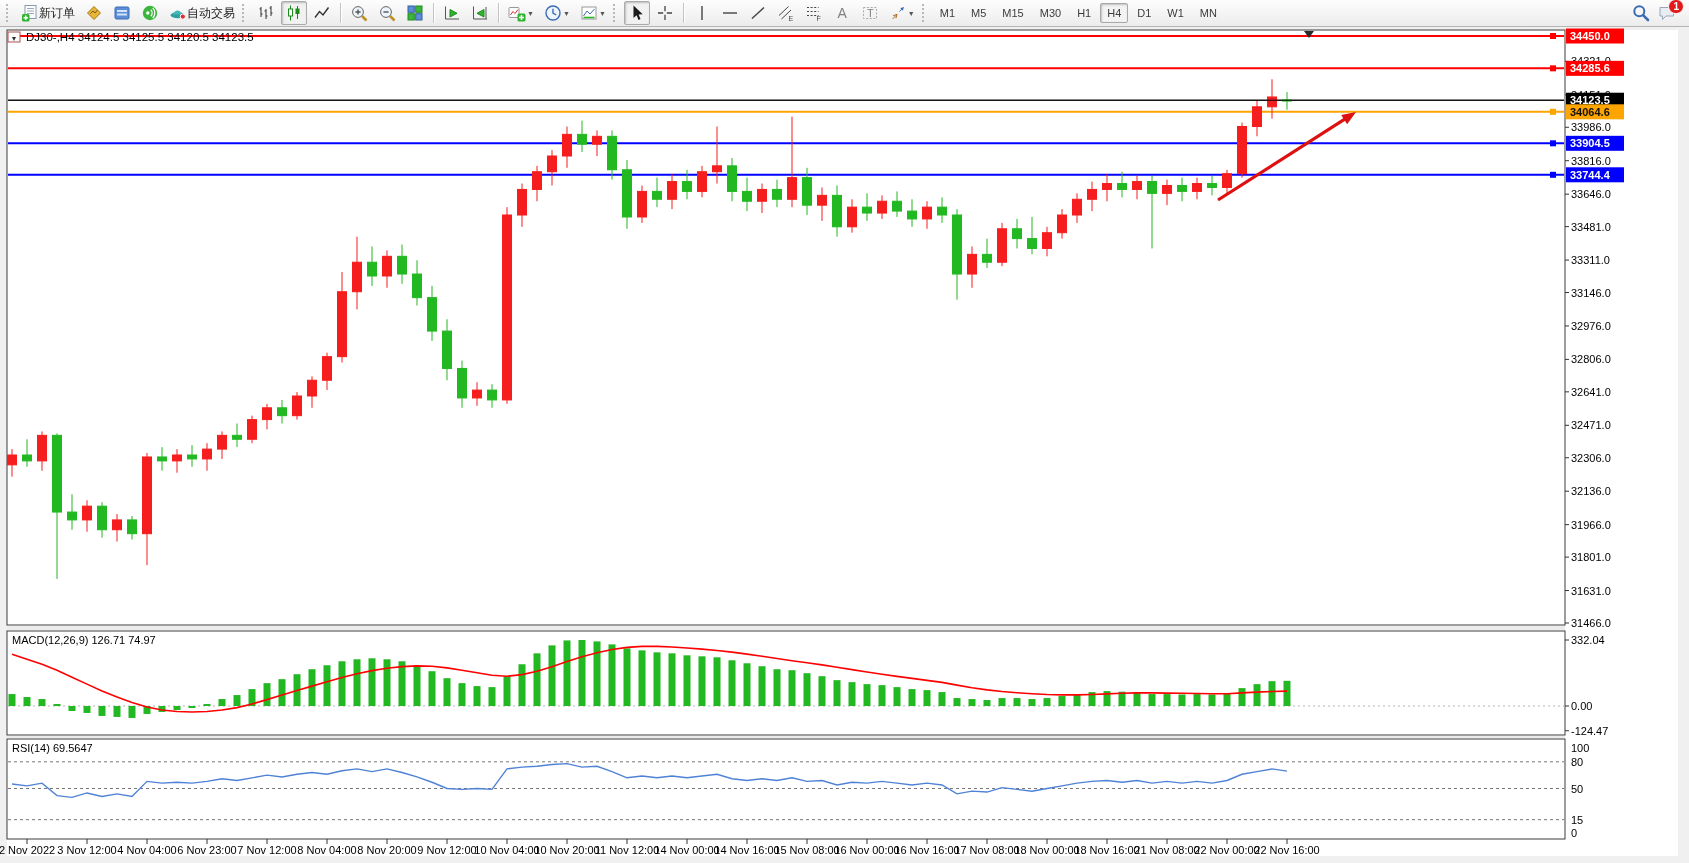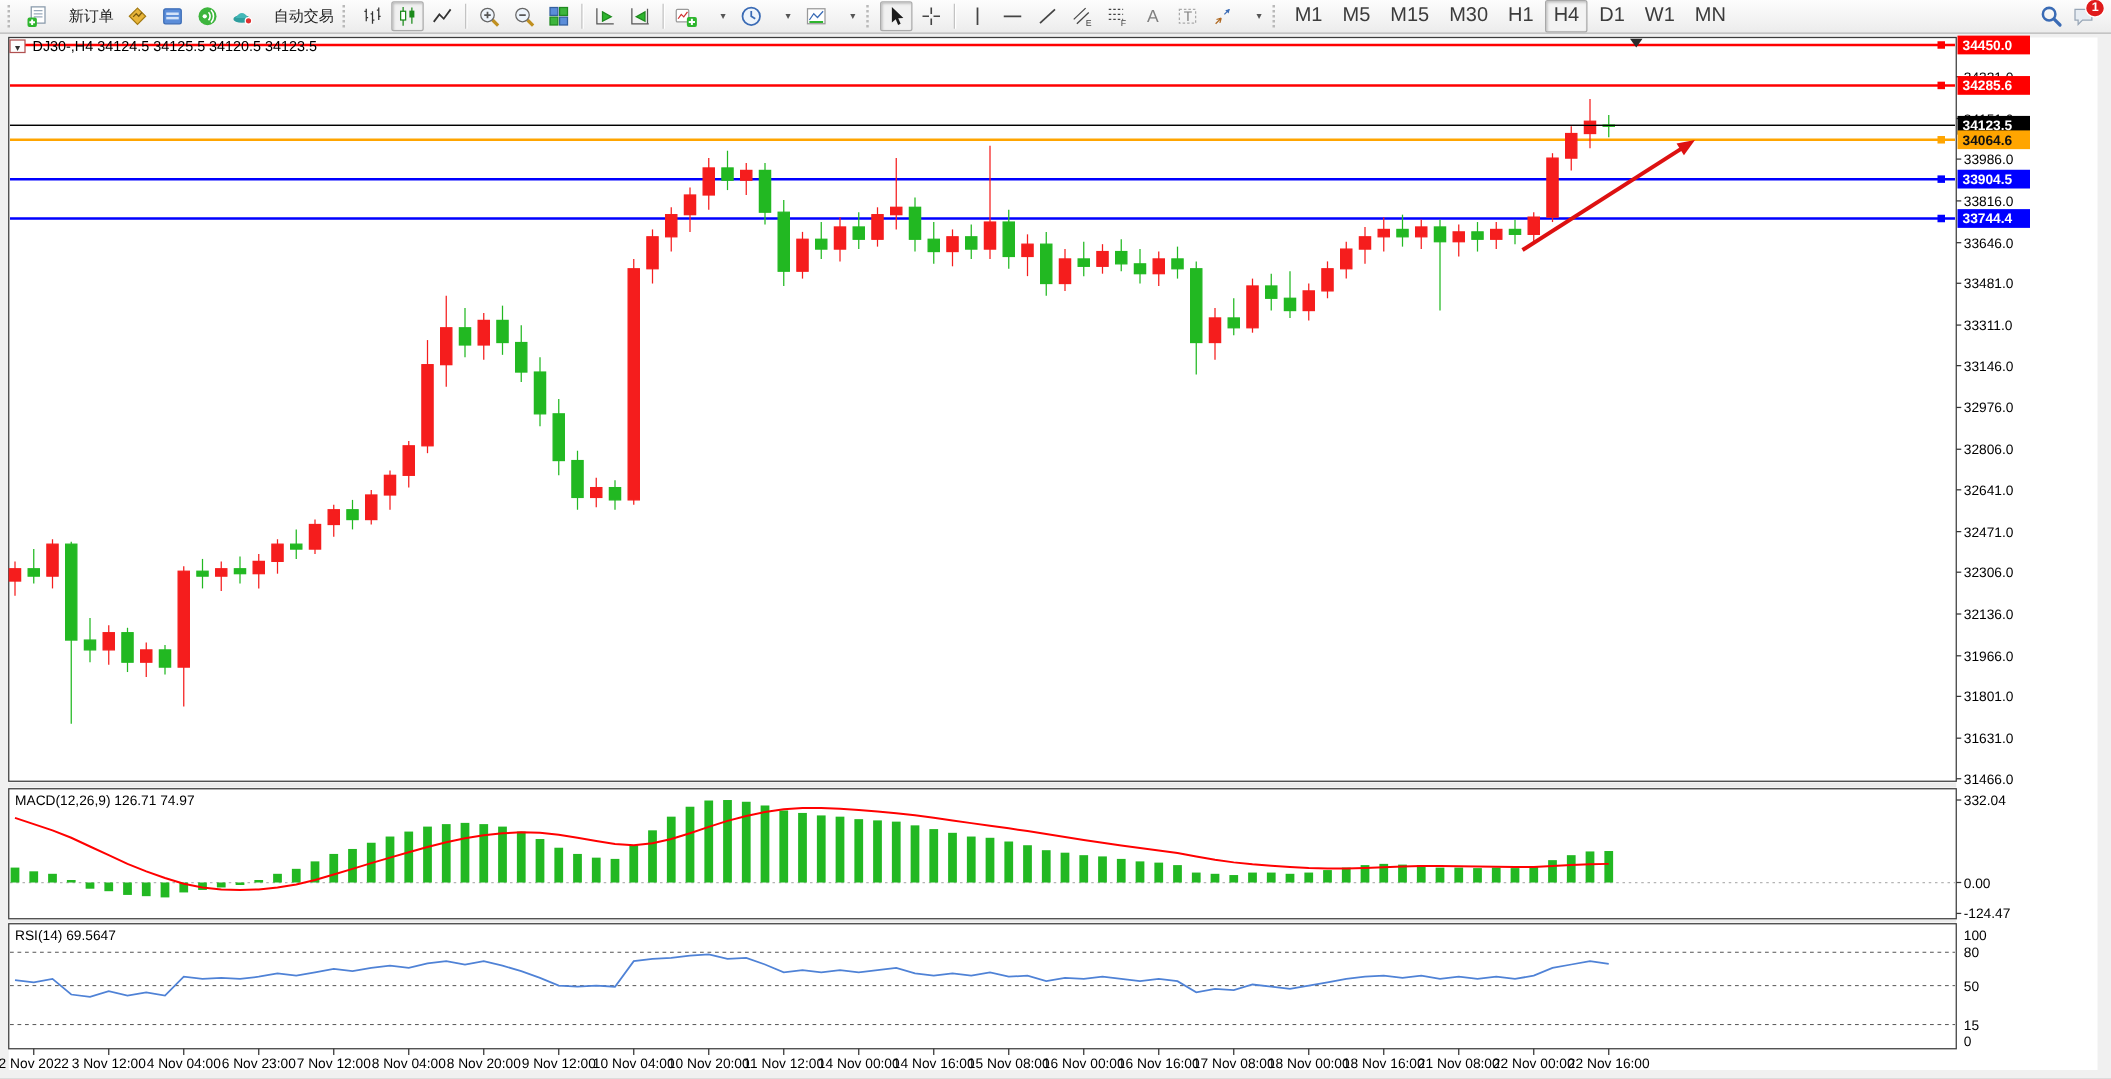--- a/index.html
+++ b/index.html
@@ -3,26 +3,26 @@
 <meta charset="utf-8">
 <style>
   html,body{margin:0;padding:0;background:#9a9a9a;}
   #app{position:relative;width:1689px;height:863px;background:#f0f0f0;overflow:hidden;
        font-family:"Liberation Sans",sans-serif;-webkit-user-select:none;user-select:none;}
   
   #toolbar{position:absolute;left:0;top:0;width:1689px;height:27px;display:flex;align-items:center;
            background:linear-gradient(#fdfdfd,#ececec);border-bottom:1px solid #b5b5b5;padding:0 4px;box-sizing:border-box;z-index:5;}
   .grip{width:4px;height:18px;border-left:2px dotted #b9b9b9;margin:0 4px 0 2px;}
   .sep{width:1px;height:20px;background:#c3c3c3;box-shadow:1px 0 0 #fff;margin:0 4px;}
-  .tbtn{display:inline-flex;align-items:center;gap:16px;height:22px;padding:0 3px;margin:0 1px;
+  .tbtn{display:inline-flex;align-items:center;gap:0;height:22px;padding:0 3px;margin:0 1px;
         border:1px solid transparent;border-radius:2px;font-size:12px;color:#222;cursor:default;}
   .tbtn.active{background:#f1f1f1;border:1px solid #ababab;box-shadow:inset 1px 1px 2px rgba(0,0,0,.22);}
   .tbtn .lbl{white-space:nowrap;}
   .caret{font-size:7px;color:#555;margin-left:1px;}
-  .tf{font-size:16px;color:#3c3c3c;padding:3px 6px;margin:0 1px;border:1px solid transparent;border-radius:2px;}
+  .tf{font-size:11px;color:#3c3c3c;padding:3px 6px;margin:0 1px;border:1px solid transparent;border-radius:2px;}
   .tf.active{background:#f3f3f3;border:1px solid #a8a8a8;box-shadow:inset 1px 1px 2px rgba(0,0,0,.22);text-align:right;}
   #tb-right{margin-left:auto;display:flex;align-items:center;gap:6px;padding-right:8px;}
   #notif{position:relative;}
   #notif .badge{position:absolute;top:-4px;right:-7px;background:#e01b1b;color:#fff;font-size:10px;font-weight:bold;
                 border-radius:8px;padding:0 4px;line-height:13px;border:1px solid #fff;}
   
   #chart-svg{position:absolute;left:0;top:0;}
   svg text{font-family:"Liberation Sans",sans-serif;}
 </style>
 </head>

